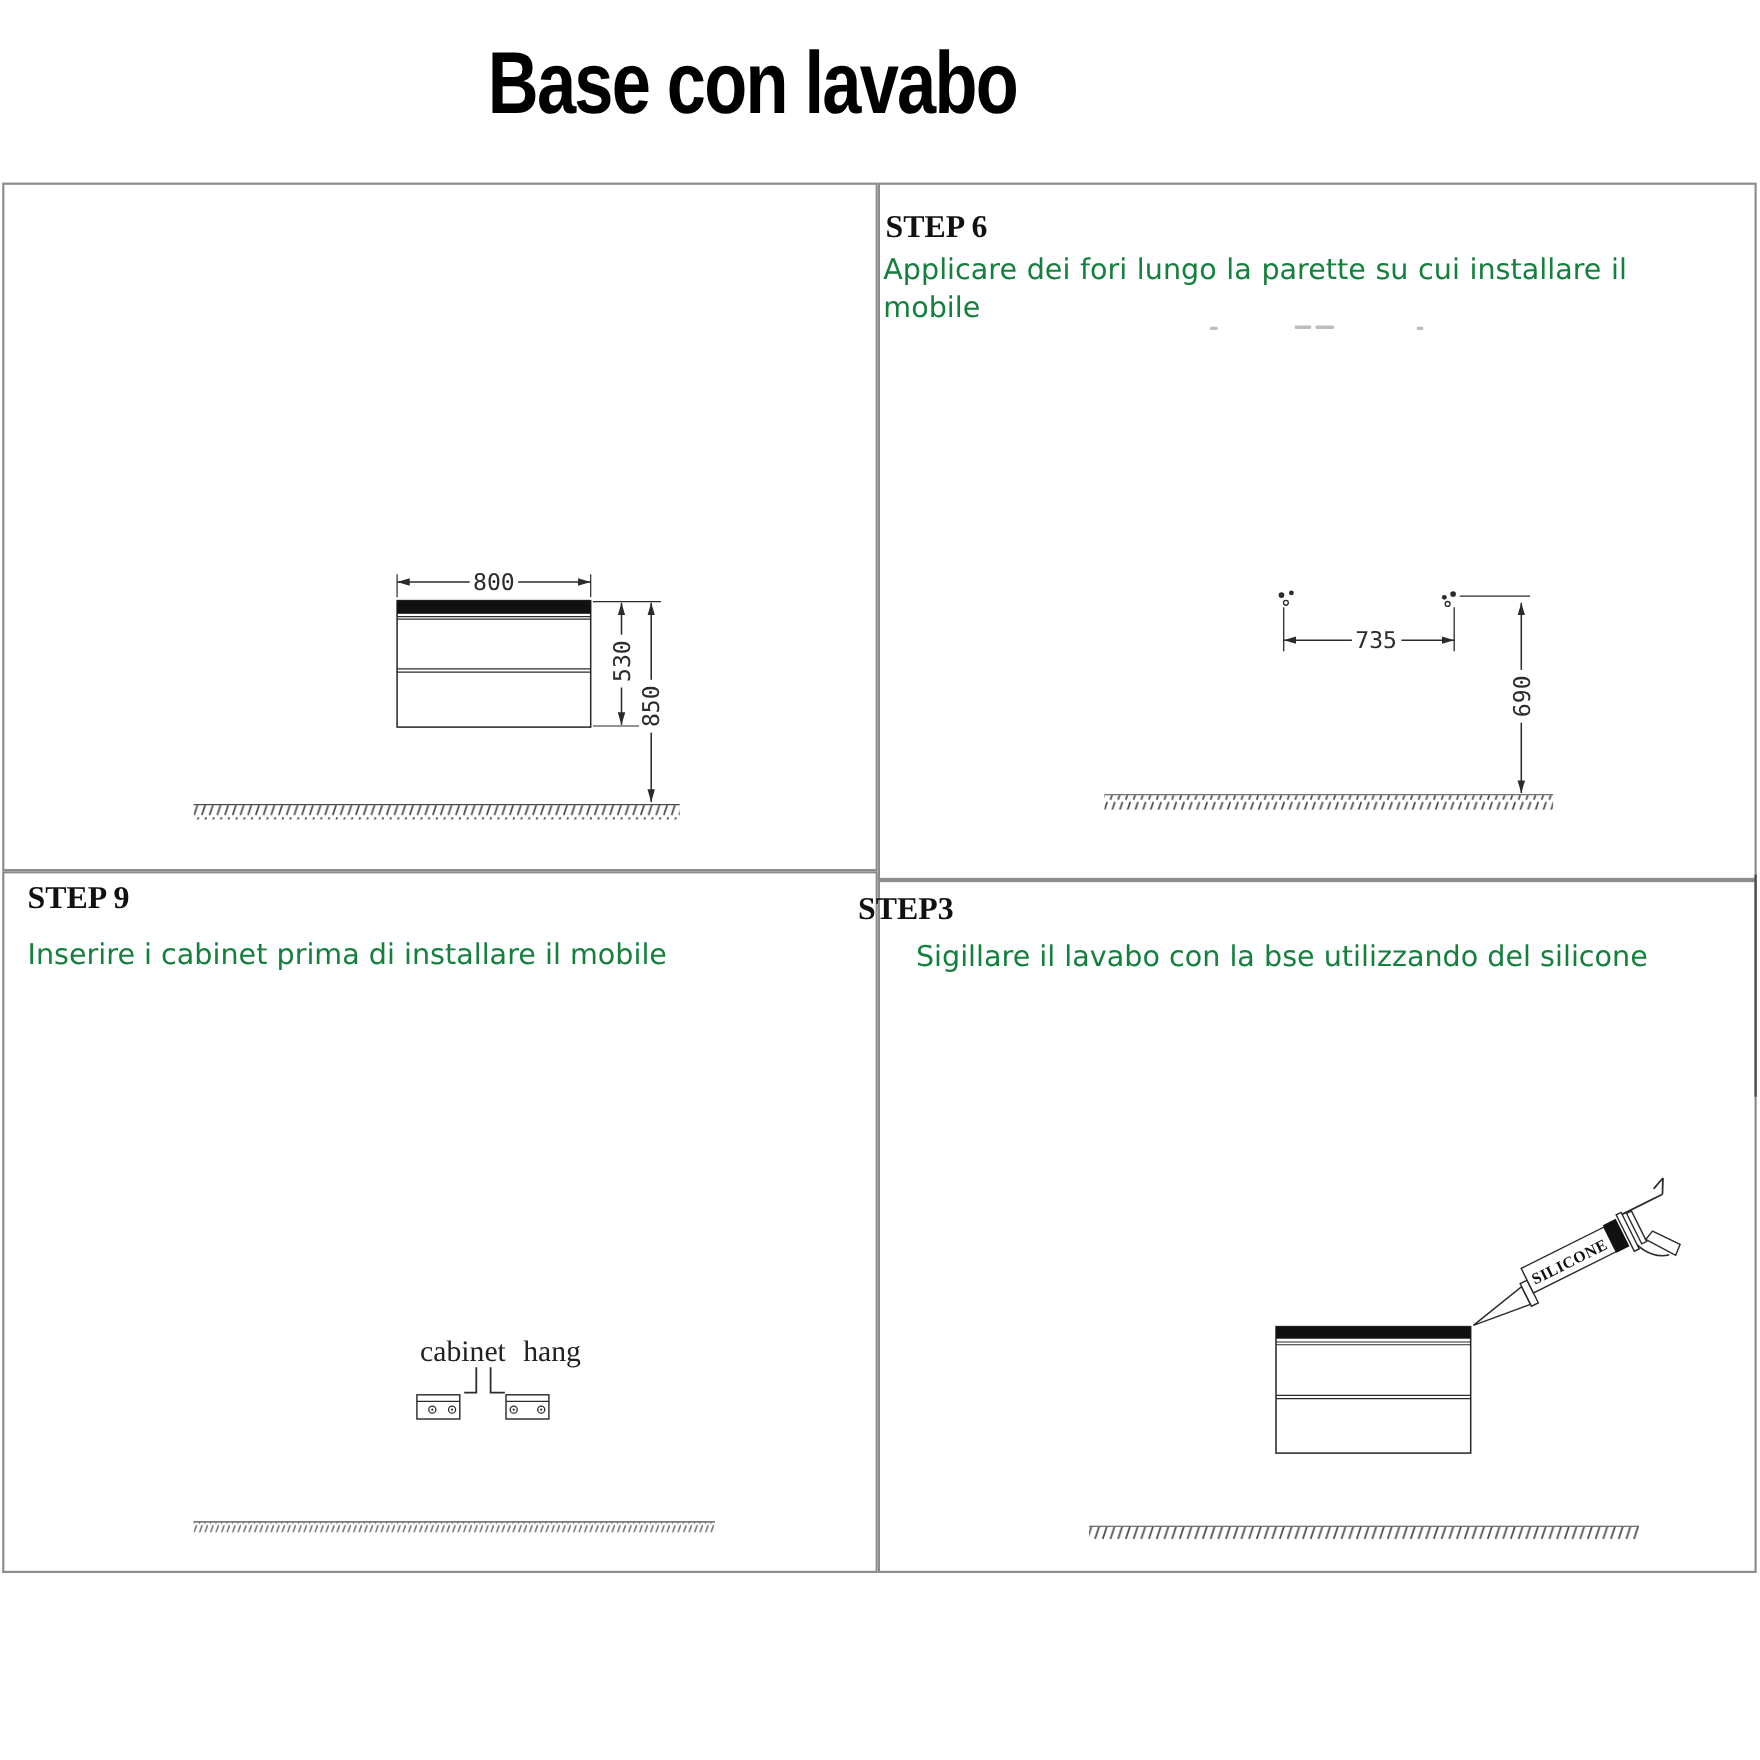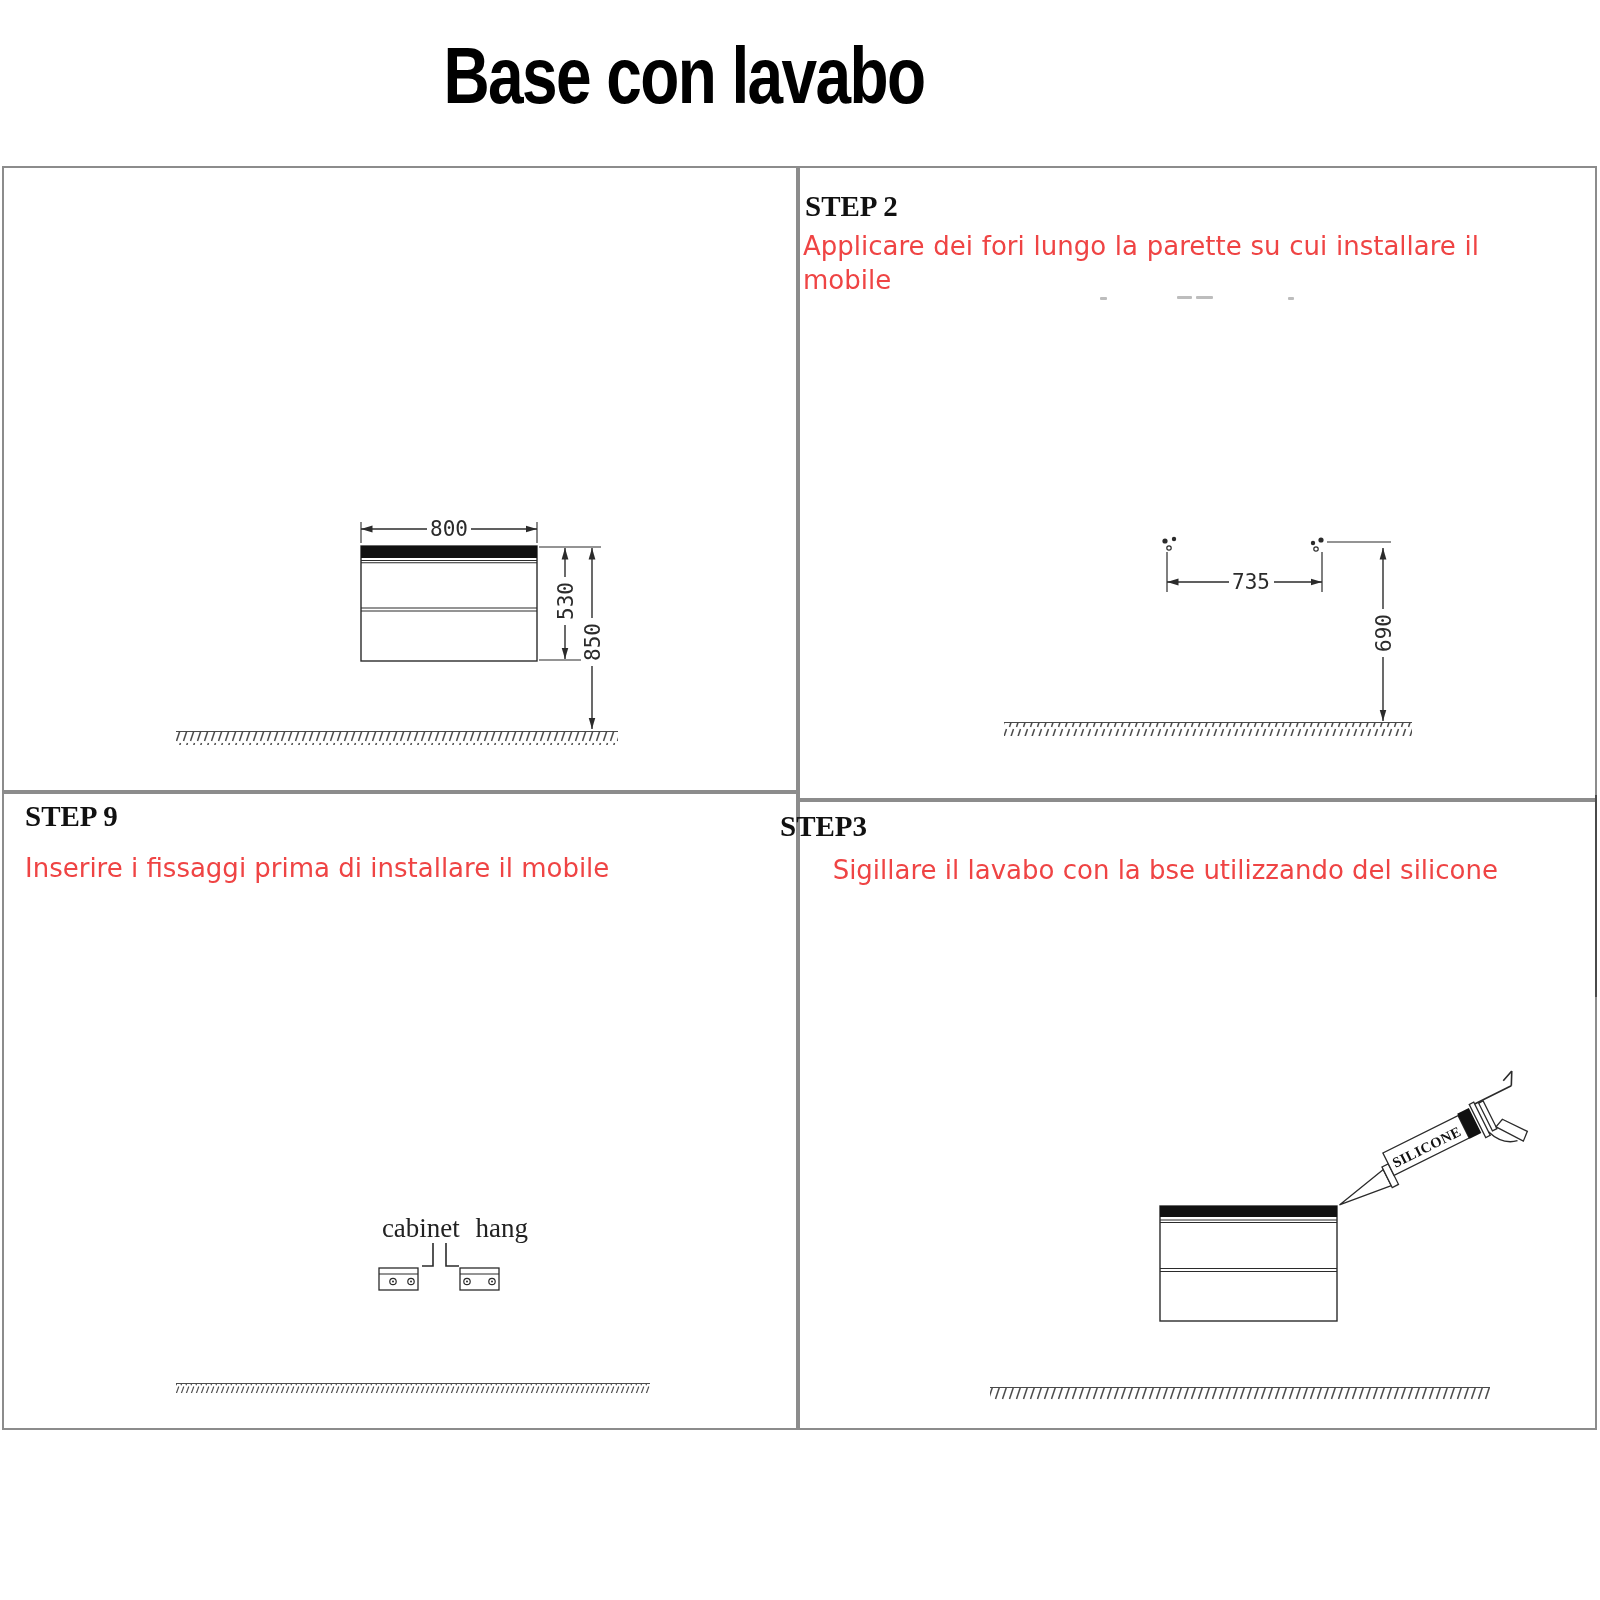--- a/index.html
+++ b/index.html
@@ -11,21 +11,21 @@
          white-space:nowrap;}
   .panel{position:absolute;border:2px solid #8c8c8c;box-sizing:border-box;background:#fff;}
   .panel-tl{left:2px;top:166px;width:796px;height:626px;}
   .panel-tr{left:798px;top:166px;width:799px;height:634px;}
   .panel-bl{left:2px;top:792px;width:796px;height:638px;}
   .panel-br{left:798px;top:800px;width:799px;height:630px;}
   .dark-edge{position:absolute;left:1595px;top:795px;width:2px;height:202px;background:#4a4a4a;}
   .step-head{position:absolute;font-family:"Liberation Serif",serif;font-weight:700;
              font-size:29px;color:#111;white-space:nowrap;}
   .step-body{position:absolute;font-family:"DejaVu Sans",sans-serif;font-size:26px;
-             line-height:1.3;color:#ef4444;}
+             line-height:1.3;color:#15803d;}
   .h-step1{left:805px;top:190px;}
   .b-step1{left:803px;top:230px;width:676px;text-align:justify;}
   .h-step2{left:25px;top:800px;}
   .b-step2{left:25px;top:852px;width:720px;}
   .h-step3{left:780px;top:810px;}
   .b-step3{left:818px;top:854px;width:680px;text-align:right;}
   .remnant{position:absolute;height:3px;background:#bdbdbd;border-radius:1px;}
   .overlay{position:absolute;left:0;top:0;width:1600px;height:1600px;pointer-events:none;}
   svg text{fill:#2b2b2b;}
   .dimtxt{font-family:"DejaVu Sans Mono",monospace;font-size:21px;}
@@ -37,30 +37,30 @@
 <body>
 
 <div class="title">Base con lavabo</div>
 
 <div class="panel panel-tl"></div>
 <div class="panel panel-tr"></div>
 <div class="panel panel-bl"></div>
 <div class="panel panel-br"></div>
 <div class="dark-edge"></div>
 
-<div class="step-head h-step1">STEP 2</div>
+<div class="step-head h-step1">STEP 6</div>
 <div class="step-body b-step1">Applicare dei fori lungo la parette su cui installare il mobile</div>
 
 <span class="remnant" style="left:1100px;top:297px;width:7px;"></span>
 <span class="remnant" style="left:1177px;top:296px;width:15px;"></span>
 <span class="remnant" style="left:1196px;top:296px;width:17px;"></span>
 <span class="remnant" style="left:1288px;top:297px;width:6px;"></span>
 
 <div class="step-head h-step2">STEP 9</div>
-<div class="step-body b-step2">Inserire i fissaggi prima di installare il mobile</div>
+<div class="step-body b-step2">Inserire i cabinet prima di installare il mobile</div>
 
 <div class="step-head h-step3">STEP3</div>
 <div class="step-body b-step3">Sigillare il lavabo con la bse utilizzando del silicone</div>
 
 <svg class="overlay" viewBox="0 0 1600 1600">
   <defs>
     <marker id="arr" viewBox="0 0 12 8" refX="11.5" refY="4" markerWidth="12" markerHeight="8" markerUnits="userSpaceOnUse" orient="auto-start-reverse">
       <path d="M11.5 4 L0 0.6 L0 7.4 Z" fill="#2b2b2b"></path>
     </marker>
     <pattern id="hatch" width="7" height="14" patternUnits="userSpaceOnUse">

